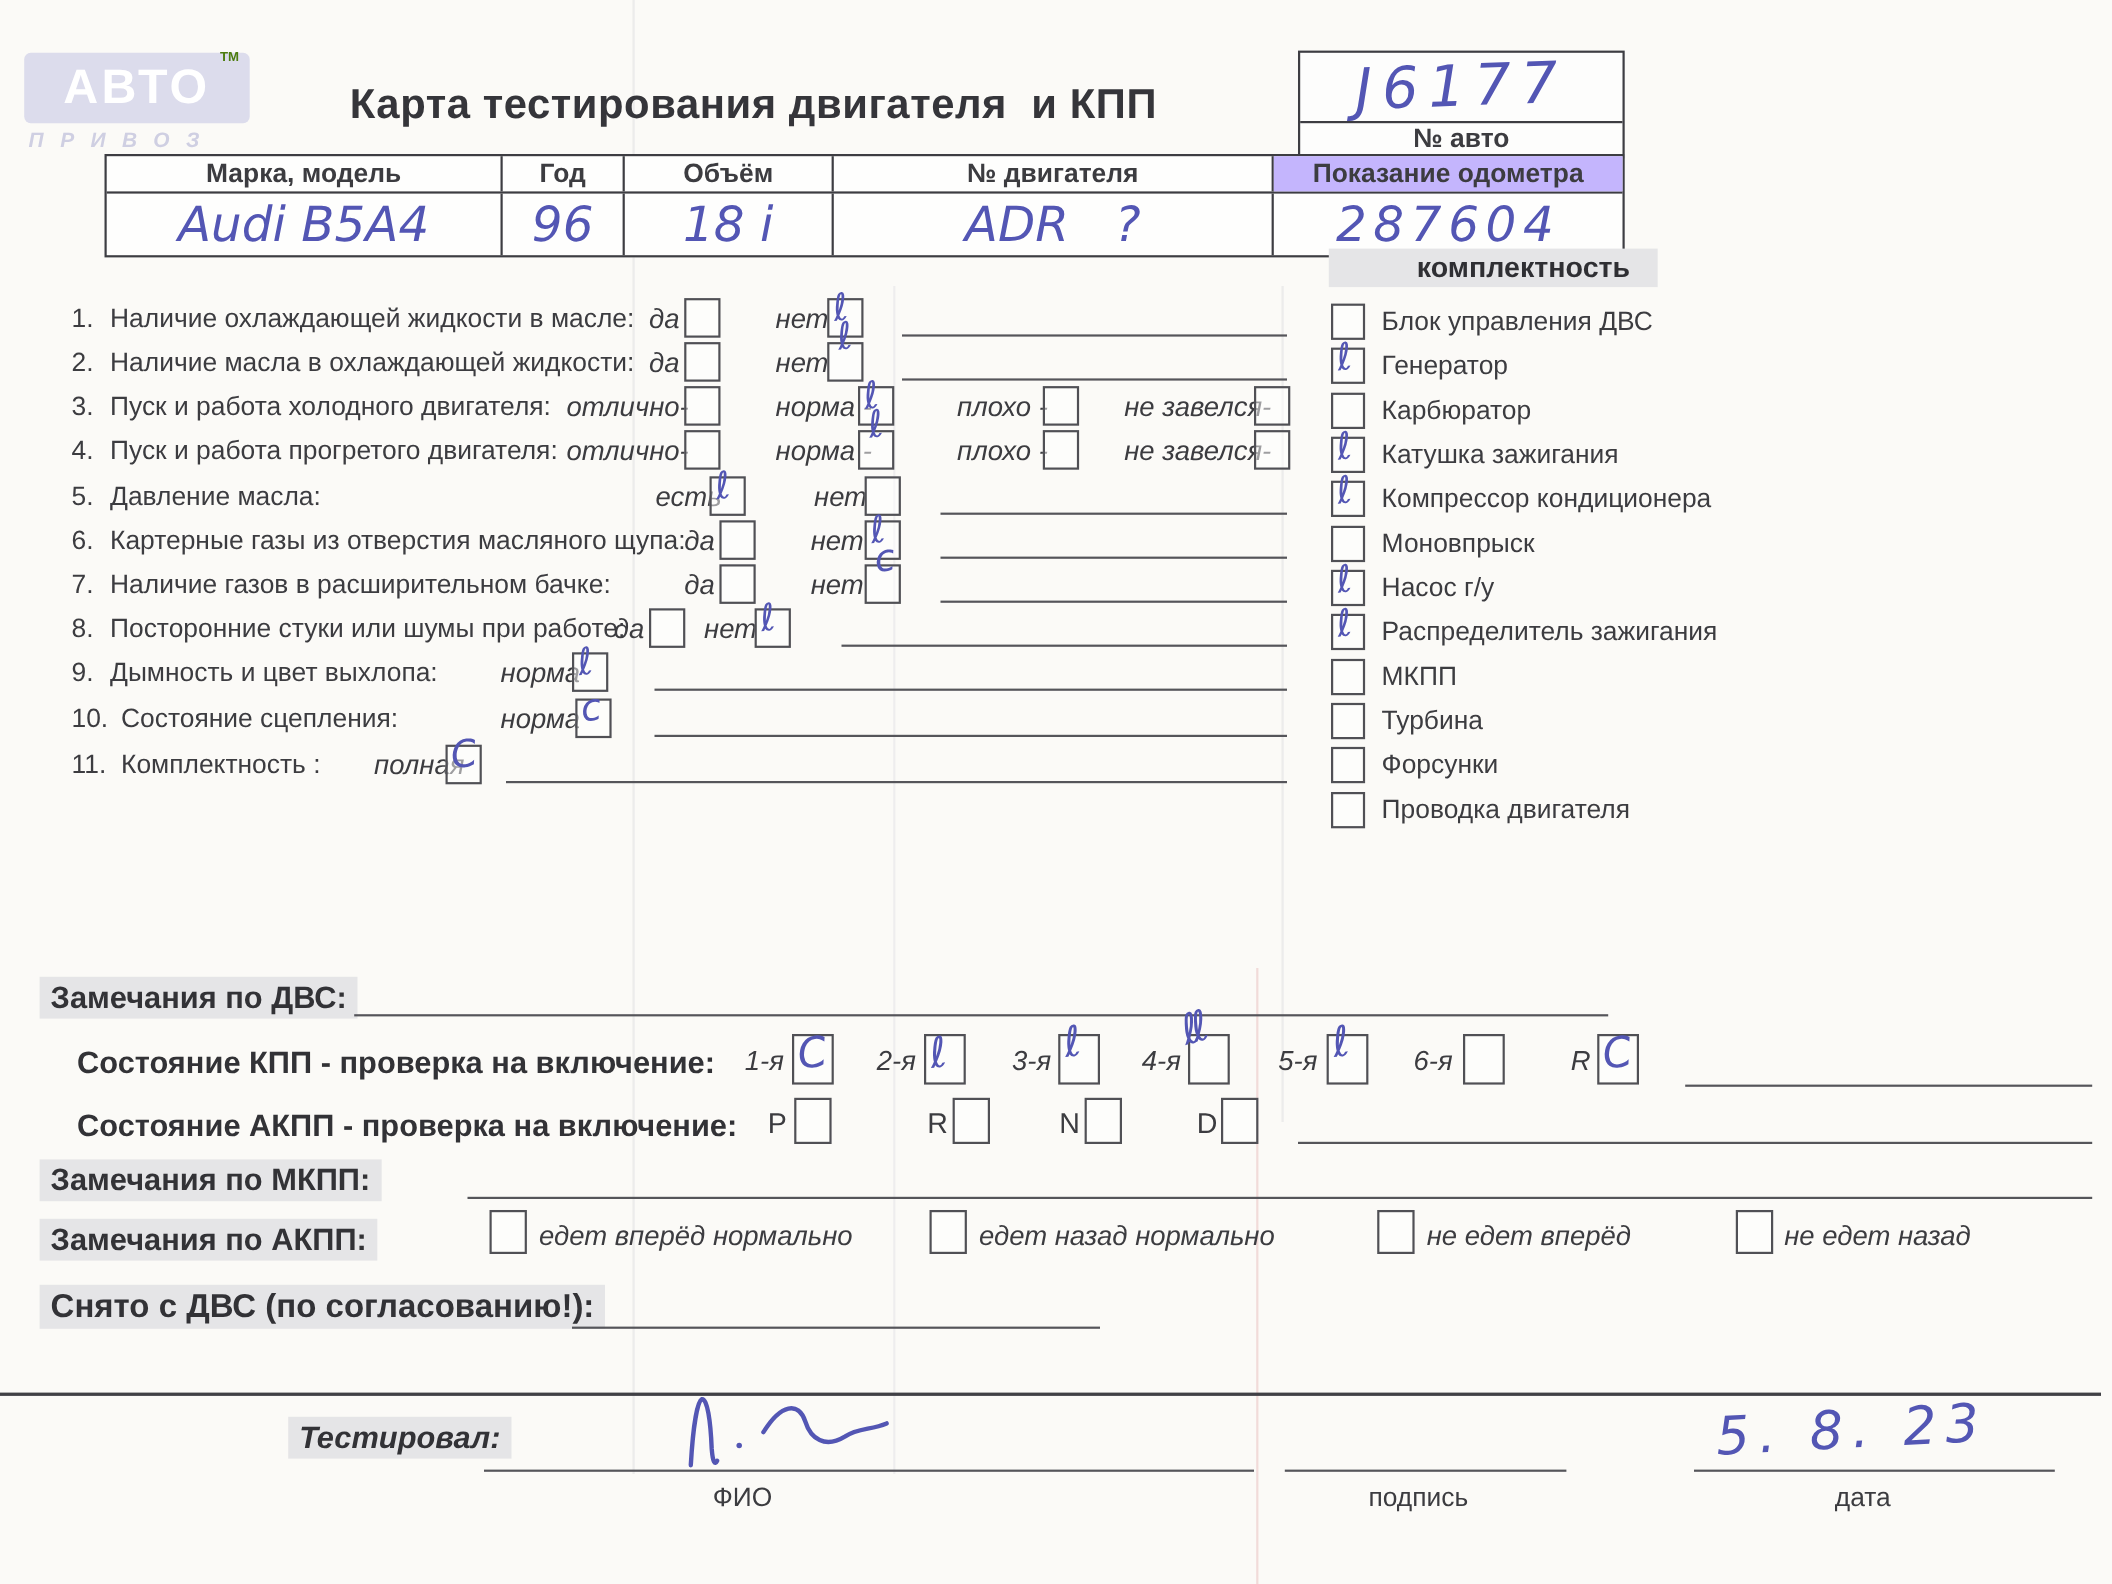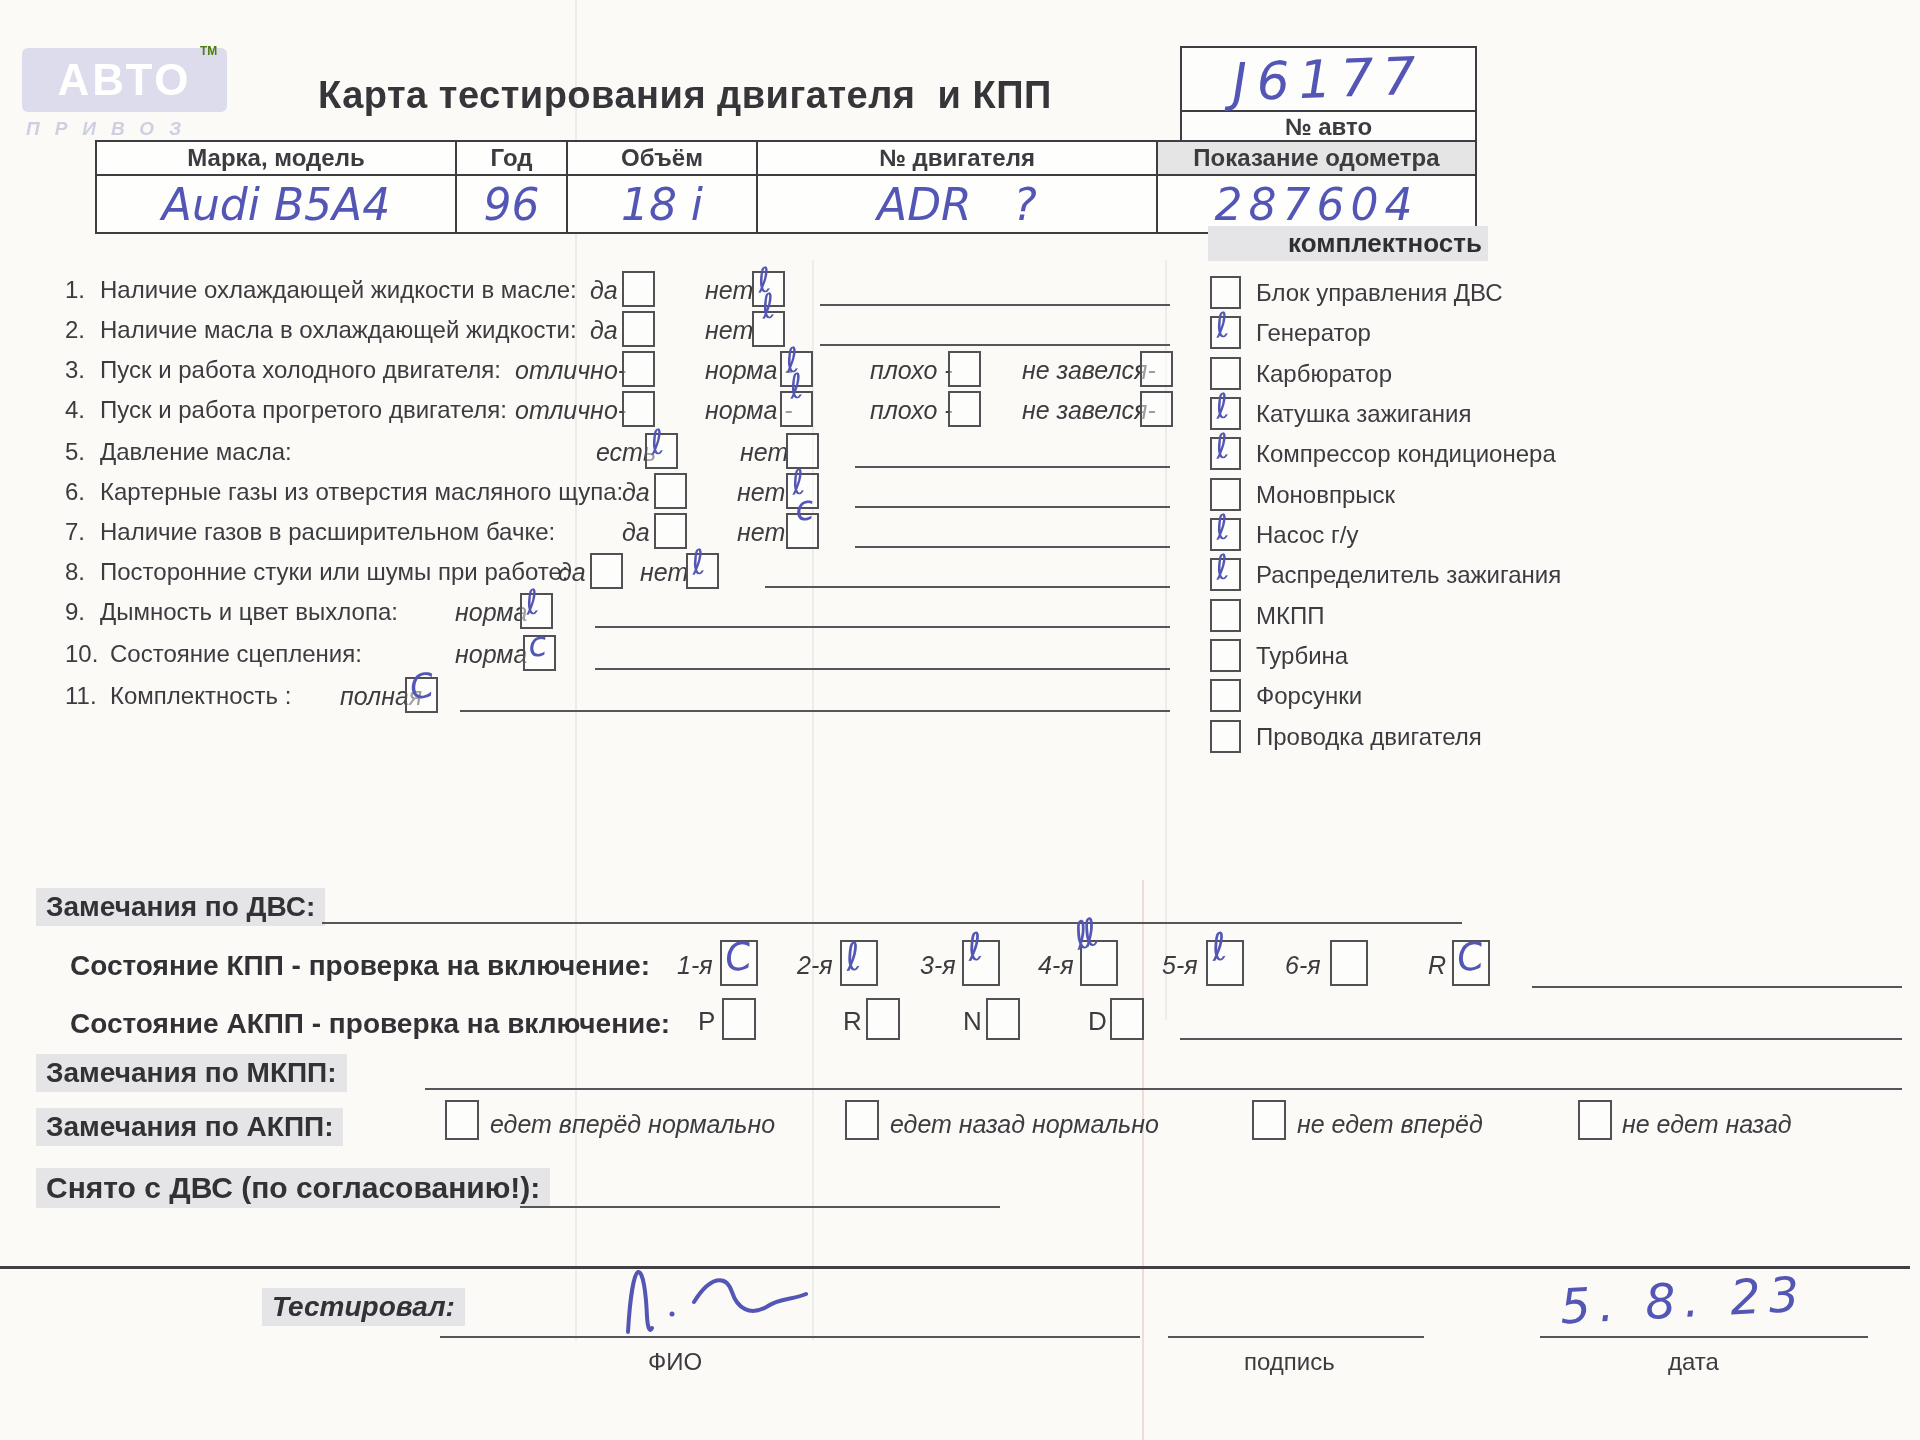--- a/index.html
+++ b/index.html
@@ -30,21 +30,21 @@
 
   
   .vt{position:absolute;left:95px;top:140px;width:1382px;border:2px solid #3d3d42;box-sizing:border-box;background:#fefefd;}
   .vt-h{display:flex;height:32px;border-bottom:2px solid #3d3d42;}
   .vt-d{display:flex;height:56px;}
   .vt-c{box-sizing:border-box;border-right:2px solid #3d3d42;display:flex;align-items:center;justify-content:center;}
   .vt-c:last-child{border-right:none;}
   .vt-h .vt-c{font-weight:bold;font-size:24px;}
   .vt-d .vt-c{font-size:44px;white-space:pre;}
   .w1{width:360px}.w2{width:111px}.w3{width:190px}.w4{width:400px}.w5{flex:1}
-  .gray-h{background:#e5e5e5;}
+  .gray-h{background:#c4b5fd;}
 
   
   .sec{position:absolute;font-weight:bold;font-size:28px;background:#e5e5e7;
        padding:3px 10px;white-space:nowrap;color:#323236;}
 
   
   .row{position:absolute;height:40px;}
   .it-num{position:absolute;left:0;top:6px;font-size:24px;}
   .it-label{position:absolute;top:6px;font-size:24px;white-space:nowrap;}
   .opt{position:absolute;top:6px;font-size:25px;font-style:italic;white-space:nowrap;}
@@ -55,21 +55,21 @@
       font-family:"DejaVu Sans",sans-serif;font-style:italic;color:#5356b4;
       transform:rotate(-8deg);white-space:nowrap;}
   .mk.hi{top:-24px;left:7px;}
   .ln{position:absolute;height:0;border-bottom:2px solid #55555a;}
 
   
   .cl-row{position:absolute;left:1210px;height:40px;width:420px;}
   .cl-cb{left:0;top:2px;width:31px;height:33px;}
   .cl-label{position:absolute;left:46px;top:5px;font-size:24px;white-space:nowrap;}
   .comp-title{position:absolute;left:1208px;top:226px;font-weight:bold;font-size:26px;
-              background:#e5e5e7;padding:2px 6px 2px 80px;color:#2f2f33;}
+              background:#e5e5e7;padding:2px 25px 2px 80px;color:#2f2f33;}
 
   
   .gcb{position:absolute;width:38px;height:46px;border:2px solid #505055;box-sizing:border-box;background:rgba(255,255,255,.5);}
   .gcb .mk{font-size:38px;top:-4px;}
   .gcb .mk.dbl{top:-26px;left:-8px;letter-spacing:-7px;transform:rotate(-16deg);}
   .acb{position:absolute;width:34px;height:42px;border:2px solid #505055;box-sizing:border-box;background:rgba(255,255,255,.5);}
   .ncb{position:absolute;width:34px;height:40px;border:2px solid #505055;box-sizing:border-box;background:rgba(255,255,255,.5);}
 
   .lbl-b{position:absolute;font-weight:bold;font-size:28px;white-space:nowrap;color:#323236;}
 

